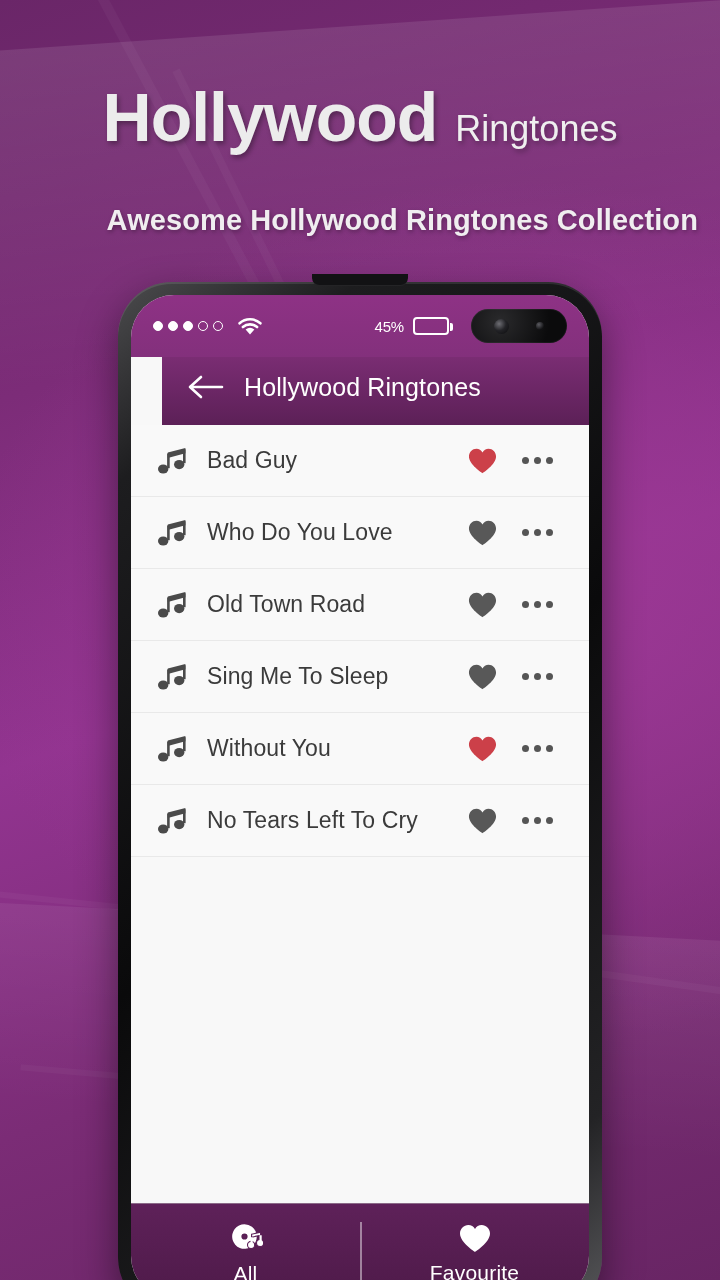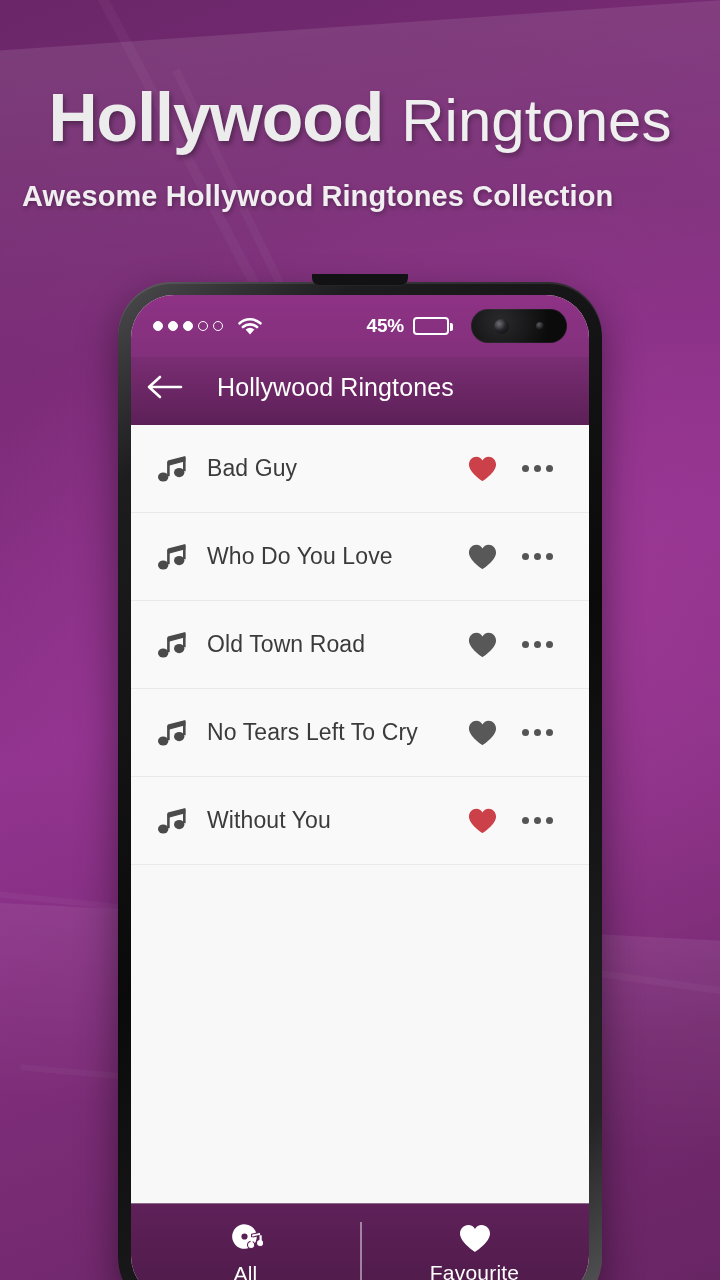--- a/index.html
+++ b/index.html
@@ -55,46 +55,46 @@
     transform: rotate(3deg);
     pointer-events: none;
   }
 
   
   .promo-head {
     position: absolute;
     top: 78px;
     left: 0;
     width: 720px;
-    text-align: left;
+    text-align: right;
     padding: 0 22px;
   }
   .title-row {
     display: flex;
     align-items: baseline;
     justify-content: center;
     gap: 18px;
     white-space: nowrap;
   }
   .title-strong {
     font-size: 68px;
     font-weight: 700;
     color: #ececec;
     letter-spacing: -1px;
     text-shadow: 2px 3px 5px rgba(0,0,0,.33);
   }
   .title-light {
-    font-size: 60px;
+    font-size: 36px;
     font-weight: 400;
     color: #efefef;
     letter-spacing: 0px;
     text-shadow: 2px 3px 5px rgba(0,0,0,.3);
   }
   .subtitle {
-    margin-top: 24px;
+    margin-top: 48px;
     font-size: 29px;
     font-weight: 600;
     color: #f0eef0;
     letter-spacing: .1px;
     text-shadow: 1px 2px 4px rgba(0,0,0,.3);
   }
 
   
   .phone {
     position: absolute;
@@ -149,21 +149,21 @@
     border: 1.6px solid #fff;
   }
   .sig-dot.on { background: #fff; }
   .wifi { margin-left: 14px; display: block; }
   .status-right {
     margin-left: auto;
     display: flex;
     align-items: center;
     gap: 9px;
   }
-  .batt-pct { font-size: 19px; font-weight: 700; letter-spacing: -.2px; }
+  .batt-pct { font-size: 15px; font-weight: 400; letter-spacing: -.2px; }
   .batt {
     position: relative;
     width: 36px; height: 18px;
     border: 2px solid #fff;
     border-radius: 4px;
     padding: 2px;
   }
   .batt::after {
     content: "";
     position: absolute;
@@ -189,40 +189,41 @@
     background: radial-gradient(circle at 34% 32%, #6e6e74 0%, #232327 48%, #0a0a0c 100%);
   }
   .lens.small { width: 8px; height: 8px; background: radial-gradient(circle at 35% 32%, #5a5a60 0%, #111113 70%); }
 
   
   .appbar {
     flex: 0 0 68px;
     background: linear-gradient(180deg, #7a2d73 0%, #5c2057 100%);
     display: flex;
     align-items: center;
-    gap: 34px;
-    padding: 0 24px 8px 14px;
+    gap: 20px;
+    padding: 0 24px 8px 24px;
     color: #fff;
+    margin-left: 31px;
   }
   .back-arrow { display: block; cursor: pointer; }
   .appbar-title {
     font-size: 25px;
     font-weight: 500;
     letter-spacing: .1px;
     color: #fff;
   }
 
   
   .song-list {
     flex: 1 1 auto;
     background: #f8f8f8;
     overflow: hidden;
   }
   .song-row {
-    height: 88px;
+    height: 72px;
     display: flex;
     align-items: center;
     padding: 0 26px 0 18px;
     border-bottom: 1px solid #e9e9e9;
     background: #f9f9f9;
   }
   .note-icon { flex: 0 0 48px; display: flex; align-items: center; justify-content: center; }
   .song-title {
     flex: 1 1 auto;
     font-size: 23px;
@@ -402,21 +403,21 @@
           <div class="song-row">
             <span class="note-icon">
               <svg width="34" height="34" viewBox="0 0 34 34">
                 <path d="M11.8 8.6 L29.4 3.9 v5.3 L11.8 13.9 Z" fill="#4a4a4a"></path>
                 <rect x="11.1" y="9.4" width="2.6" height="14.8" fill="#4a4a4a"></rect>
                 <rect x="27.0" y="5.2" width="2.6" height="14.0" fill="#4a4a4a"></rect>
                 <ellipse cx="7.2" cy="25.0" rx="5.2" ry="4.6" fill="#4a4a4a"></ellipse>
                 <ellipse cx="23.2" cy="20.6" rx="5.2" ry="4.6" fill="#4a4a4a"></ellipse>
               </svg>
             </span>
-            <span class="song-title">No Tears Left To Cry</span>
+            <span class="song-title">Sing Me To Sleep</span>
             <span class="fav-btn">
               <svg width="31" height="28" viewBox="0 0 34 31">
                 <path d="M17 29 C17 29 2 19.6 2 10.6 C2 5.6 5.9 2 10.3 2 C13.2 2 15.7 3.6 17 6 C18.3 3.6 20.8 2 23.7 2 C28.1 2 32 5.6 32 10.6 C32 19.6 17 29 17 29 Z" fill="#585858"></path>
               </svg>
             </span>
             <span class="more-btn">
               <span class="more-dot"></span>
               <span class="more-dot"></span>
               <span class="more-dot"></span>
             </span>
@@ -428,20 +429,42 @@
                 <rect x="11.1" y="9.4" width="2.6" height="14.8" fill="#4a4a4a"></rect>
                 <rect x="27.0" y="5.2" width="2.6" height="14.0" fill="#4a4a4a"></rect>
                 <ellipse cx="7.2" cy="25.0" rx="5.2" ry="4.6" fill="#4a4a4a"></ellipse>
                 <ellipse cx="23.2" cy="20.6" rx="5.2" ry="4.6" fill="#4a4a4a"></ellipse>
               </svg>
             </span>
             <span class="song-title">Without You</span>
             <span class="fav-btn">
               <svg width="31" height="28" viewBox="0 0 34 31">
                 <path d="M17 29 C17 29 2 19.6 2 10.6 C2 5.6 5.9 2 10.3 2 C13.2 2 15.7 3.6 17 6 C18.3 3.6 20.8 2 23.7 2 C28.1 2 32 5.6 32 10.6 C32 19.6 17 29 17 29 Z" fill="#cc4049"></path>
+              </svg>
+            </span>
+            <span class="more-btn">
+              <span class="more-dot"></span>
+              <span class="more-dot"></span>
+              <span class="more-dot"></span>
+            </span>
+          </div>
+          <div class="song-row">
+            <span class="note-icon">
+              <svg width="34" height="34" viewBox="0 0 34 34">
+                <path d="M11.8 8.6 L29.4 3.9 v5.3 L11.8 13.9 Z" fill="#4a4a4a"></path>
+                <rect x="11.1" y="9.4" width="2.6" height="14.8" fill="#4a4a4a"></rect>
+                <rect x="27.0" y="5.2" width="2.6" height="14.0" fill="#4a4a4a"></rect>
+                <ellipse cx="7.2" cy="25.0" rx="5.2" ry="4.6" fill="#4a4a4a"></ellipse>
+                <ellipse cx="23.2" cy="20.6" rx="5.2" ry="4.6" fill="#4a4a4a"></ellipse>
+              </svg>
+            </span>
+            <span class="song-title">No Tears Left To Cry</span>
+            <span class="fav-btn">
+              <svg width="31" height="28" viewBox="0 0 34 31">
+                <path d="M17 29 C17 29 2 19.6 2 10.6 C2 5.6 5.9 2 10.3 2 C13.2 2 15.7 3.6 17 6 C18.3 3.6 20.8 2 23.7 2 C28.1 2 32 5.6 32 10.6 C32 19.6 17 29 17 29 Z" fill="#585858"></path>
               </svg>
             </span>
             <span class="more-btn">
               <span class="more-dot"></span>
               <span class="more-dot"></span>
               <span class="more-dot"></span>
             </span>
           </div>
         </div>
 

